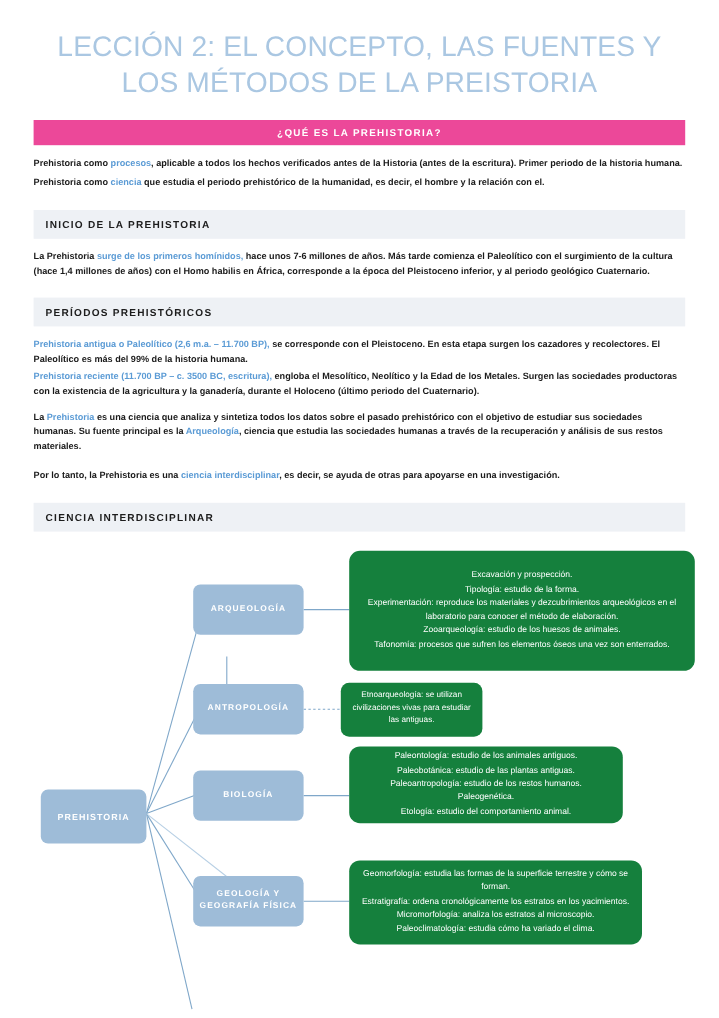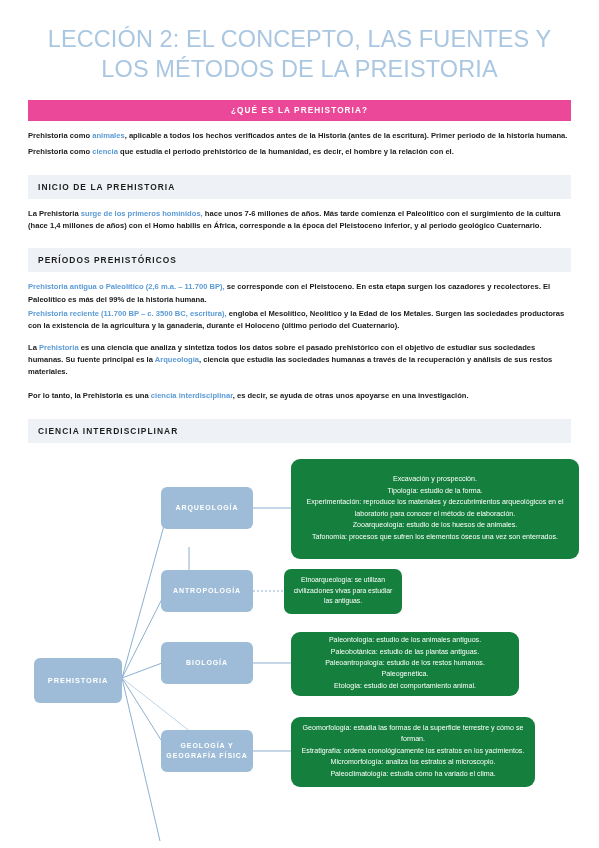--- a/index.html
+++ b/index.html
@@ -96,21 +96,21 @@
 </style>
 </head>
 <body>
 
 <div class="page">
 
   <div class="doc-title">LECCIÓN 2: EL CONCEPTO, LAS FUENTES Y LOS MÉTODOS DE LA PREISTORIA</div>
 
   <div class="banner">¿QUÉ ES LA PREHISTORIA?</div>
   <div class="para">
-    <span>Prehistoria como </span><span class="hl">animales</span><span>, aplicable a todos los hechos verificados antes de la Historia (antes de la escritura). Primer periodo de la historia humana.</span>
+    <span>Prehistoria como </span><span class="hl">procesos</span><span>, aplicable a todos los hechos verificados antes de la Historia (antes de la escritura). Primer periodo de la historia humana.</span>
   </div>
   <div class="para" style="margin-top:4px;">
     <span>Prehistoria como </span><span class="hl">ciencia</span><span> que estudia el periodo prehistórico de la humanidad, es decir, el hombre y la relación con el.</span>
   </div>
 
   <div class="subhead">INICIO DE LA PREHISTORIA</div>
   <div class="para">
     <span>La Prehistoria </span><span class="hl">surge de los primeros homínidos,</span><span> hace unos 7-6 millones de años. Más tarde comienza el Paleolítico con el surgimiento de la cultura (hace 1,4 millones de años) con el Homo habilis en África, corresponde a la época del Pleistoceno inferior, y al periodo geológico Cuaternario.</span>
   </div>
 
@@ -119,21 +119,21 @@
     <span class="hl">Prehistoria antigua o Paleolítico (2,6 m.a. – 11.700 BP),</span><span> se corresponde con el Pleistoceno. En esta etapa surgen los cazadores y recolectores. El Paleolítico es más del 99% de la historia humana.</span>
   </div>
   <div class="para" style="margin-top:2px;">
     <span class="hl">Prehistoria reciente (11.700 BP – c. 3500 BC, escritura),</span><span> engloba el Mesolítico, Neolítico y la Edad de los Metales. Surgen las sociedades productoras con la existencia de la agricultura y la ganadería, durante el Holoceno (último periodo del Cuaternario).</span>
   </div>
 
   <div class="para">
     <span>La </span><span class="hl">Prehistoria</span><span> es una ciencia que analiza y sintetiza todos los datos sobre el pasado prehistórico con el objetivo de estudiar sus sociedades humanas. Su fuente principal es la </span><span class="hl">Arqueología</span><span>, ciencia que estudia las sociedades humanas a través de la recuperación y análisis de sus restos materiales.</span>
   </div>
   <div class="para gap">
-    <span>Por lo tanto, la Prehistoria es una </span><span class="hl">ciencia interdisciplinar</span><span>, es decir, se ayuda de otras unos apoyarse en una investigación.</span>
+    <span>Por lo tanto, la Prehistoria es una </span><span class="hl">ciencia interdisciplinar</span><span>, es decir, se ayuda de otras para apoyarse en una investigación.</span>
   </div>
 
   <div class="subhead">CIENCIA INTERDISCIPLINAR</div>
 
   <div class="diagram">
     <svg width="599" height="395" viewBox="0 0 599 395">
       <g stroke="#7fa7c9" stroke-width="0.9" fill="none">
 
         <line x1="122" y1="227" x2="168" y2="60"></line>
         <line x1="122" y1="227" x2="166" y2="140"></line>
@@ -169,21 +169,21 @@
     <div class="node branch" style="left:161px;top:119px;width:92px;height:42px;">
       <span>ANTROPOLOGÍA</span>
     </div>
     <div class="detail small" style="left:284px;top:118px;width:118px;height:45px;">
       <div>Etnoarqueología: se utilizan civilizaciones vivas para estudiar las antiguas.</div>
     </div>
 
     <div class="node branch" style="left:161px;top:191px;width:92px;height:42px;">
       <span>BIOLOGÍA</span>
     </div>
-    <div class="detail" style="left:291px;top:181px;width:228px;height:64px;">
+    <div class="detail" style="left:291px;top:171px;width:228px;height:64px;">
       <div>Paleontología: estudio de los animales antiguos.</div>
       <div>Paleobotánica: estudio de las plantas antiguas.</div>
       <div>Paleoantropología: estudio de los restos humanos.</div>
       <div>Paleogenética.</div>
       <div>Etología: estudio del comportamiento animal.</div>
     </div>
 
     <div class="node branch" style="left:161px;top:279px;width:92px;height:42px;flex-direction:column;">
       <span>GEOLOGÍA Y</span>
       <span>GEOGRAFÍA FÍSICA</span>

